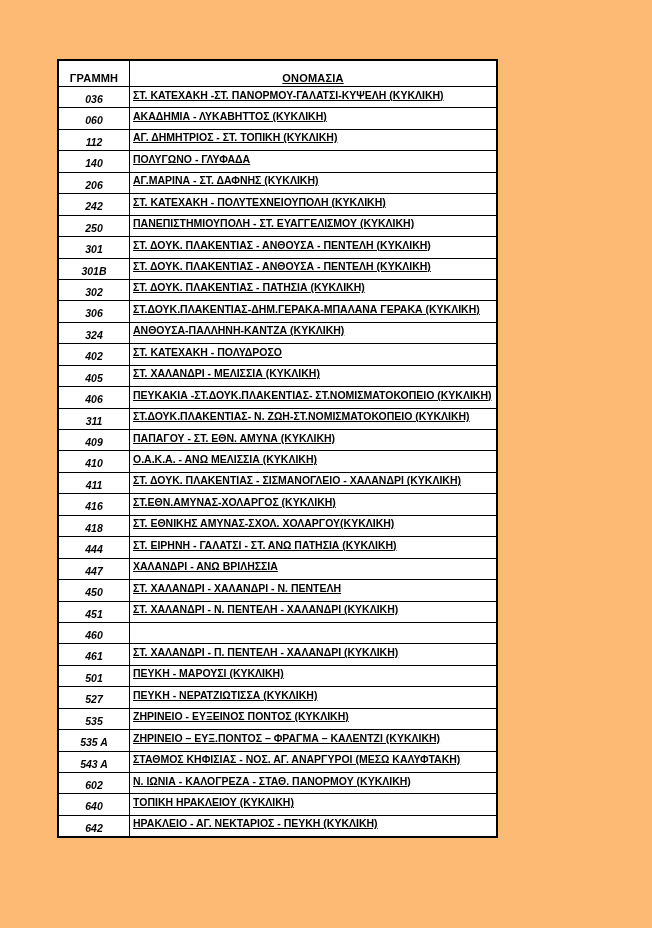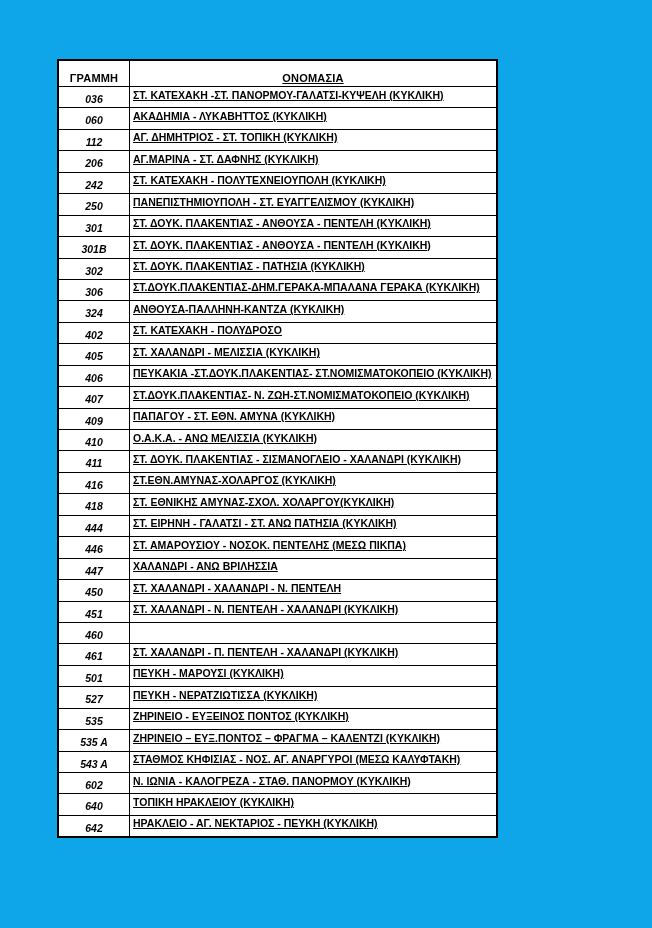--- a/index.html
+++ b/index.html
@@ -6,21 +6,21 @@
   html, body {
     width: 652px; height: 928px;
     background: #ffffff;
     font-family: "Liberation Sans", sans-serif;
     color: #000000;
     overflow: hidden;
   }
   .page {
     position: relative;
     width: 652px; height: 928px;
-    background: #0ea5e9;
+    background: #fdba74;
   }
   .route-table {
     position: absolute;
     left: 57px; top: 59px;
     width: 441px;
     border: 2px solid #000000;
     background: #ffffff;
   }
   .header-row {
     display: flex;
@@ -83,20 +83,24 @@
   <div class="trow">
     <div class="line-col line-cell">060</div>
     <div class="name-col name-cell">ΑΚΑΔΗΜΙΑ - ΛΥΚΑΒΗΤΤΟΣ (ΚΥΚΛΙΚΗ)</div>
   </div>
 
   <div class="trow">
     <div class="line-col line-cell">112</div>
     <div class="name-col name-cell">ΑΓ. ΔΗΜΗΤΡΙΟΣ - ΣΤ. ΤΟΠΙΚΗ (ΚΥΚΛΙΚΗ)</div>
   </div>
 
+  <div class="trow">
+    <div class="line-col line-cell">140</div>
+    <div class="name-col name-cell">ΠΟΛΥΓΩΝΟ - ΓΛΥΦΑΔΑ</div>
+  </div>
 
   <div class="trow">
     <div class="line-col line-cell">206</div>
     <div class="name-col name-cell">ΑΓ.ΜΑΡΙΝΑ - ΣΤ. ΔΑΦΝΗΣ (ΚΥΚΛΙΚΗ)</div>
   </div>
 
   <div class="trow">
     <div class="line-col line-cell">242</div>
     <div class="name-col name-cell">ΣΤ. ΚΑΤΕΧΑΚΗ - ΠΟΛΥΤΕΧΝΕΙΟΥΠΟΛΗ (ΚΥΚΛΙΚΗ)</div>
   </div>
@@ -140,21 +144,21 @@
     <div class="line-col line-cell">405</div>
     <div class="name-col name-cell">ΣΤ. ΧΑΛΑΝΔΡΙ - ΜΕΛΙΣΣΙΑ (ΚΥΚΛΙΚΗ)</div>
   </div>
 
   <div class="trow">
     <div class="line-col line-cell">406</div>
     <div class="name-col name-cell">ΠΕΥΚΑΚΙΑ -ΣΤ.ΔΟΥΚ.ΠΛΑΚΕΝΤΙΑΣ- ΣΤ.ΝΟΜΙΣΜΑΤΟΚΟΠΕΙΟ (ΚΥΚΛΙΚΗ)</div>
   </div>
 
   <div class="trow">
-    <div class="line-col line-cell">407</div>
+    <div class="line-col line-cell">311</div>
     <div class="name-col name-cell">ΣΤ.ΔΟΥΚ.ΠΛΑΚΕΝΤΙΑΣ- Ν. ΖΩΗ-ΣΤ.ΝΟΜΙΣΜΑΤΟΚΟΠΕΙΟ (ΚΥΚΛΙΚΗ)</div>
   </div>
 
   <div class="trow">
     <div class="line-col line-cell">409</div>
     <div class="name-col name-cell">ΠΑΠΑΓΟΥ - ΣΤ. ΕΘΝ. ΑΜΥΝΑ  (ΚΥΚΛΙΚΗ)</div>
   </div>
 
   <div class="trow">
     <div class="line-col line-cell">410</div>
@@ -174,24 +178,20 @@
   <div class="trow">
     <div class="line-col line-cell">418</div>
     <div class="name-col name-cell">ΣΤ. ΕΘΝΙΚΗΣ ΑΜΥΝΑΣ-ΣΧΟΛ. ΧΟΛΑΡΓΟΥ(ΚΥΚΛΙΚΗ)</div>
   </div>
 
   <div class="trow">
     <div class="line-col line-cell">444</div>
     <div class="name-col name-cell">ΣΤ. ΕΙΡΗΝΗ - ΓΑΛΑΤΣΙ - ΣΤ. ΑΝΩ ΠΑΤΗΣΙΑ (ΚΥΚΛΙΚΗ)</div>
   </div>
 
-  <div class="trow">
-    <div class="line-col line-cell">446</div>
-    <div class="name-col name-cell">ΣΤ. ΑΜΑΡΟΥΣΙΟΥ - ΝΟΣΟΚ. ΠΕΝΤΕΛΗΣ (ΜΕΣΩ ΠΙΚΠΑ)</div>
-  </div>
 
   <div class="trow">
     <div class="line-col line-cell">447</div>
     <div class="name-col name-cell">ΧΑΛΑΝΔΡΙ - ΑΝΩ ΒΡΙΛΗΣΣΙΑ</div>
   </div>
 
   <div class="trow">
     <div class="line-col line-cell">450</div>
     <div class="name-col name-cell">ΣΤ. ΧΑΛΑΝΔΡΙ - ΧΑΛΑΝΔΡΙ - Ν. ΠΕΝΤΕΛΗ</div>
   </div>

